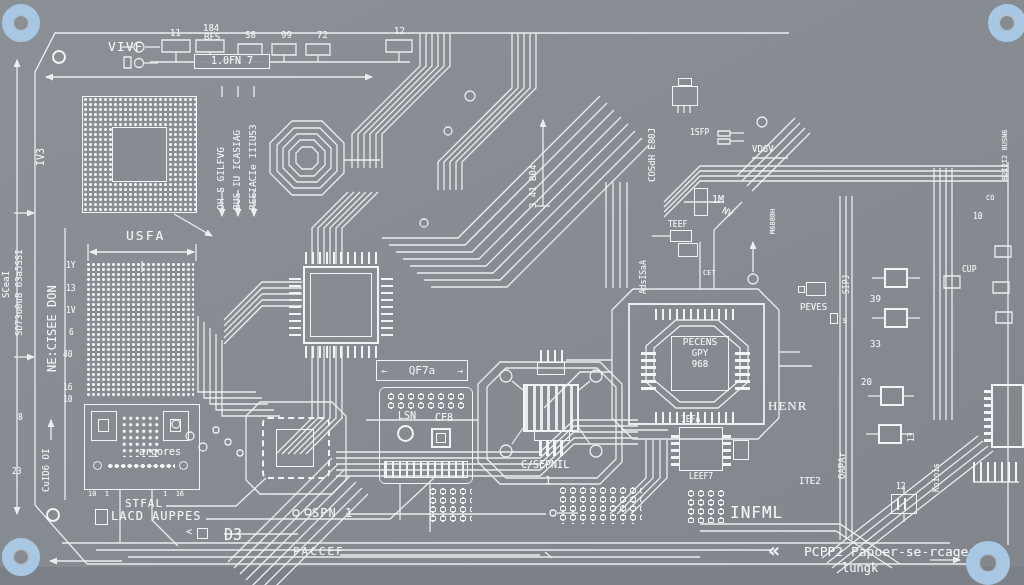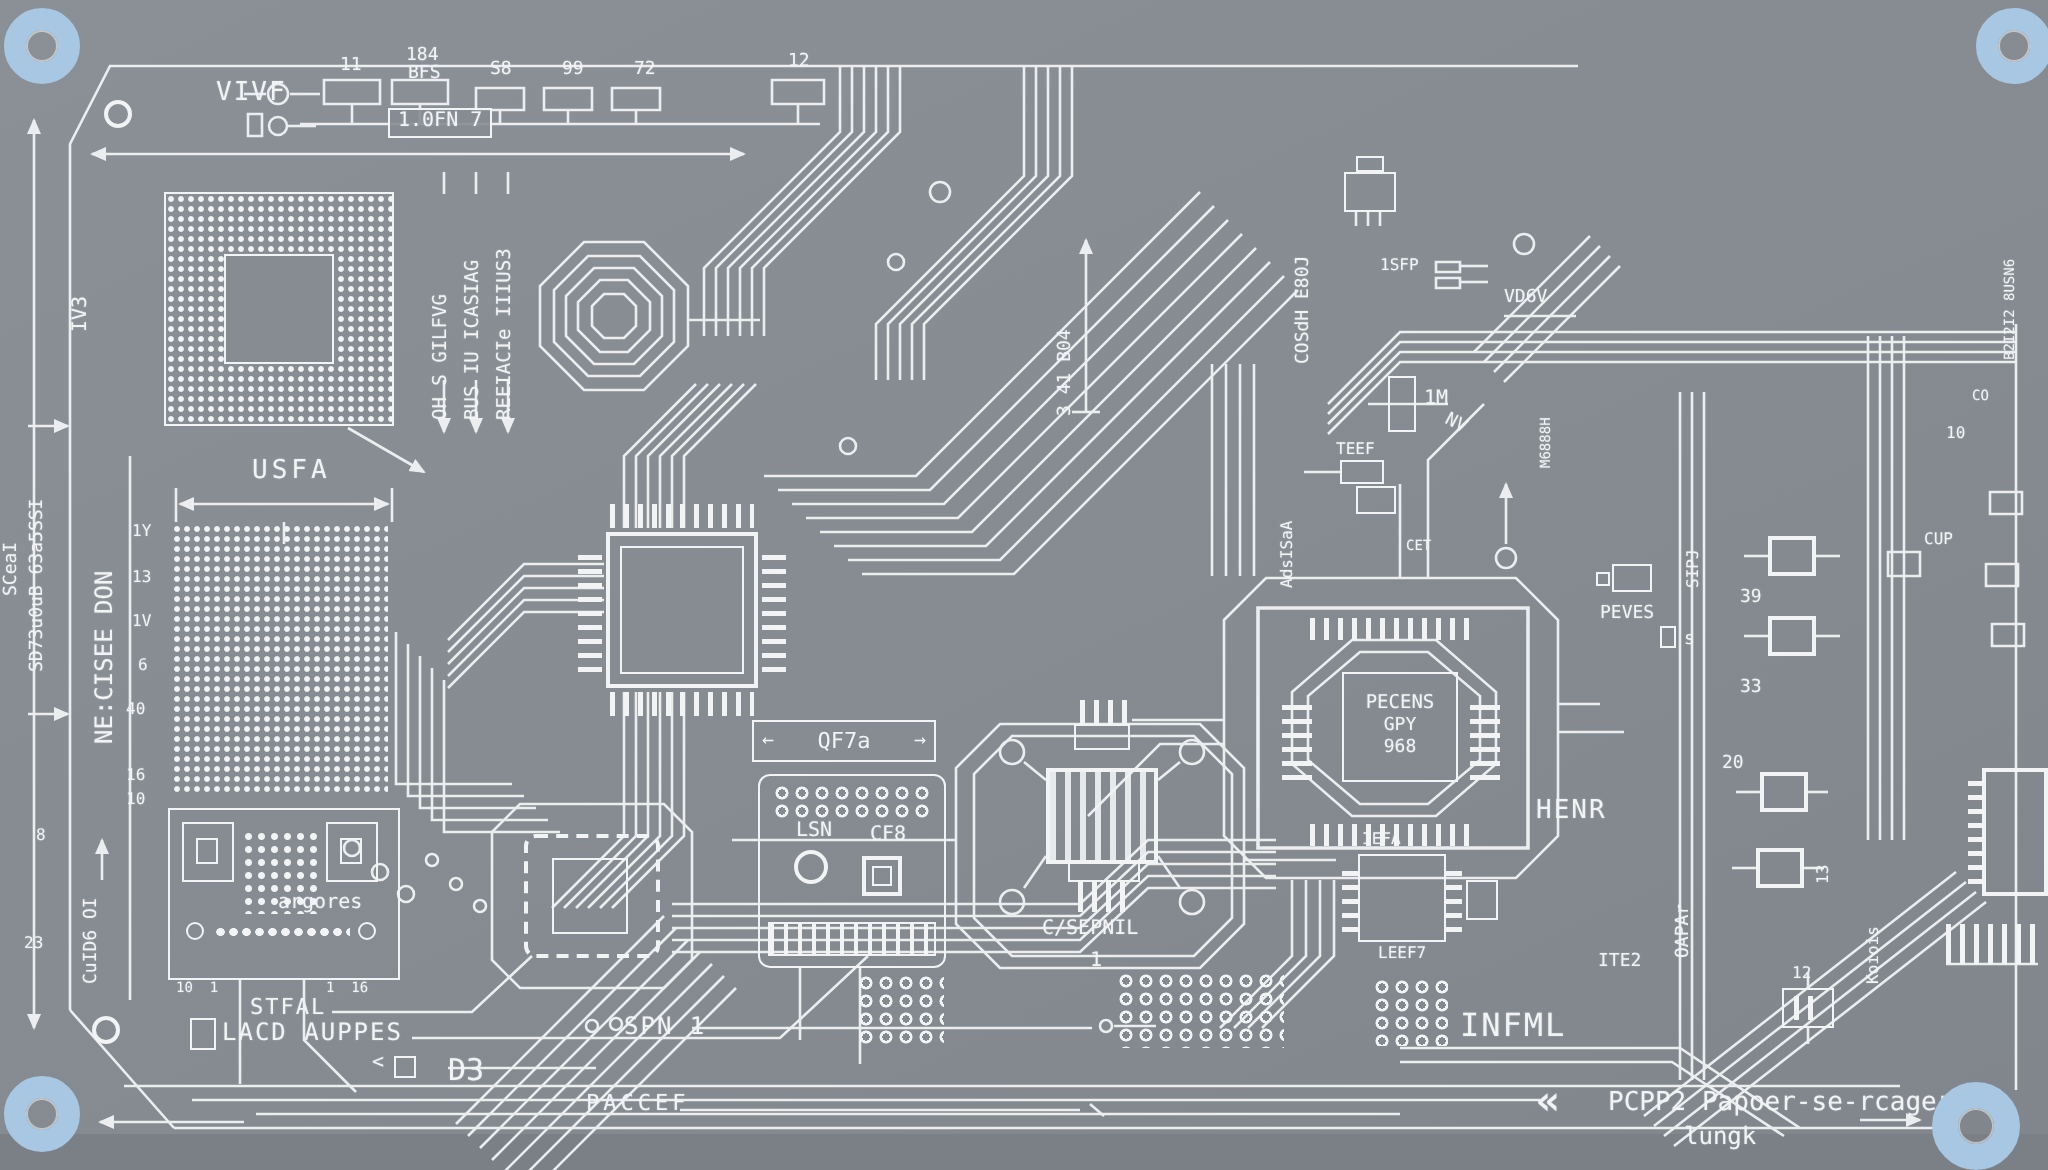--- a/index.html
+++ b/index.html
@@ -351,21 +351,21 @@
     </div>
     <div class="abs" style="left:4px; top:73px; width:84px; height:17px; border:1px solid #f1f3f5; background-image:repeating-linear-gradient(90deg,#f1f3f5 0 2px, rgba(0,0,0,0) 2px 7px);"></div>
   </div>
 
   <div class="part" style="left:537px; top:362px; width:28px; height:13px;"></div>
   <div class="abs hbars" style="left:540px; top:350px; width:24px; height:12px; z-index:20;"></div>
   <div class="part thick hatch" style="left:523px; top:384px; width:56px; height:48px;"></div>
   <div class="part" style="left:534px; top:431px; width:36px; height:10px;"></div>
   <div class="abs hbars" style="left:539px; top:441px; width:26px; height:15px; z-index:20;"></div>
 
-  <div class="part" style="left:671px; top:336px; width:58px; height:55px; display:flex; flex-direction:column; align-items:center; justify-content:center; gap:2px; z-index:25;">
+  <div class="part" style="left:671px; top:336px; width:58px; height:55px; display:flex; flex-direction:column; align-items:center; justify-content:flex-start; gap:2px; z-index:25;">
     <span class="lb" style="position:static; font-size:9.5px;">PECENS</span>
     <span class="lb" style="position:static; font-size:9px;">GPY</span>
     <span class="lb" style="position:static; font-size:9px;">968</span>
   </div>
   <div class="abs hbars" style="left:655px; top:309px; width:80px; height:11px; z-index:20;"></div>
   <div class="abs hbars" style="left:655px; top:412px; width:80px; height:11px; z-index:20;"></div>
   <div class="abs vbars" style="left:641px; top:348px; width:15px; height:42px; z-index:20;"></div>
   <div class="abs vbars" style="left:735px; top:348px; width:15px; height:42px; z-index:20;"></div>
 
   <div class="part" style="left:679px; top:427px; width:44px; height:44px;"></div>
@@ -402,21 +402,21 @@
   <div class="part" style="left:95px; top:509px; width:13px; height:16px;"></div>
   <div class="part" style="left:197px; top:528px; width:11px; height:11px;"></div>
 
   <div class="pad" style="left:52px; top:50px; width:14px; height:14px;"></div>
   <div class="pad" style="left:46px; top:508px; width:14px; height:14px;"></div>
 
   <div class="lb ls1" style="left:108px; top:40px; font-size:13px;">VIVF</div>
   <div class="lb" style="left:170px; top:29px;">11</div>
   <div class="lb" style="left:203px; top:24px;">184</div>
   <div class="lb" style="left:204px; top:33px;">BFS</div>
-  <div class="lb" style="left:194px; top:54px; font-size:10px; border:1.5px solid #f1f3f5; padding:1px 4px; background:rgba(134,140,146,.9); z-index:31;">1.0FN 7</div>
+  <div class="lb" style="left:194px; top:54px; font-size:10px; border:1.5px solid #f1f3f5; padding:1px 16px; background:rgba(134,140,146,.9); z-index:31;">1.0FN 7</div>
   <div class="lb" style="left:245px; top:31px;">S8</div>
   <div class="lb" style="left:281px; top:31px;">99</div>
   <div class="lb" style="left:317px; top:31px;">72</div>
   <div class="lb" style="left:394px; top:27px;">12</div>
 
   <div class="lb v" style="left:36px; top:124px; height:42px; font-size:10px;">IV3</div>
   <div class="lb v" style="left:216px; top:88px; height:122px; font-size:9.5px;">OH S GILFVG</div>
   <div class="lb v" style="left:232px; top:88px; height:122px; font-size:9.5px;">BUS IU ICASIAG</div>
   <div class="lb v" style="left:248px; top:88px; height:122px; font-size:9.5px;">REEIACIe IIIUS3</div>
 
@@ -447,21 +447,21 @@
   <div class="lb" style="left:398px; top:411px; font-size:10px;">LSN</div>
   <div class="lb" style="left:435px; top:413px; font-size:10px;">CF8</div>
 
   <div class="lb" style="left:139px; top:447px; font-size:10px;">argores</div>
   <div class="lb" style="left:88px; top:491px; font-size:7px;">10  1</div>
   <div class="lb" style="left:163px; top:491px; font-size:7px;">1  16</div>
 
   <div class="lb" style="left:521px; top:460px; font-size:10px;">C/SEPNIL</div>
   <div class="lb" style="left:545px; top:476px; font-size:10px;">1</div>
 
-  <div class="lb ls1" style="left:768px; top:399px; font-size:13px;">HENR</div>
+  <div class="lb ls1" style="left:768px; top:399px; font-size:13px;font-family:Liberation Serif, serif;">HENR</div>
 
   <div class="lb" style="left:800px; top:303px;">PEVES</div>
   <div class="lb" style="left:842px; top:316px;">s</div>
   <div class="lb" style="left:681px; top:416px; font-size:8px;text-align:right;">IEFA</div>
   <div class="lb" style="left:689px; top:473px; font-size:8px;">LEEF7</div>
   <div class="lb" style="left:799px; top:466px;margin-top:11px;">ITE2</div>
   <div class="lb v" style="left:838px; top:427px; height:52px;">OAPAr</div>
   <div class="lb" style="left:870px; top:295px;">39</div>
   <div class="lb" style="left:870px; top:340px;">33</div>
   <div class="lb" style="left:861px; top:378px;">20</div>

